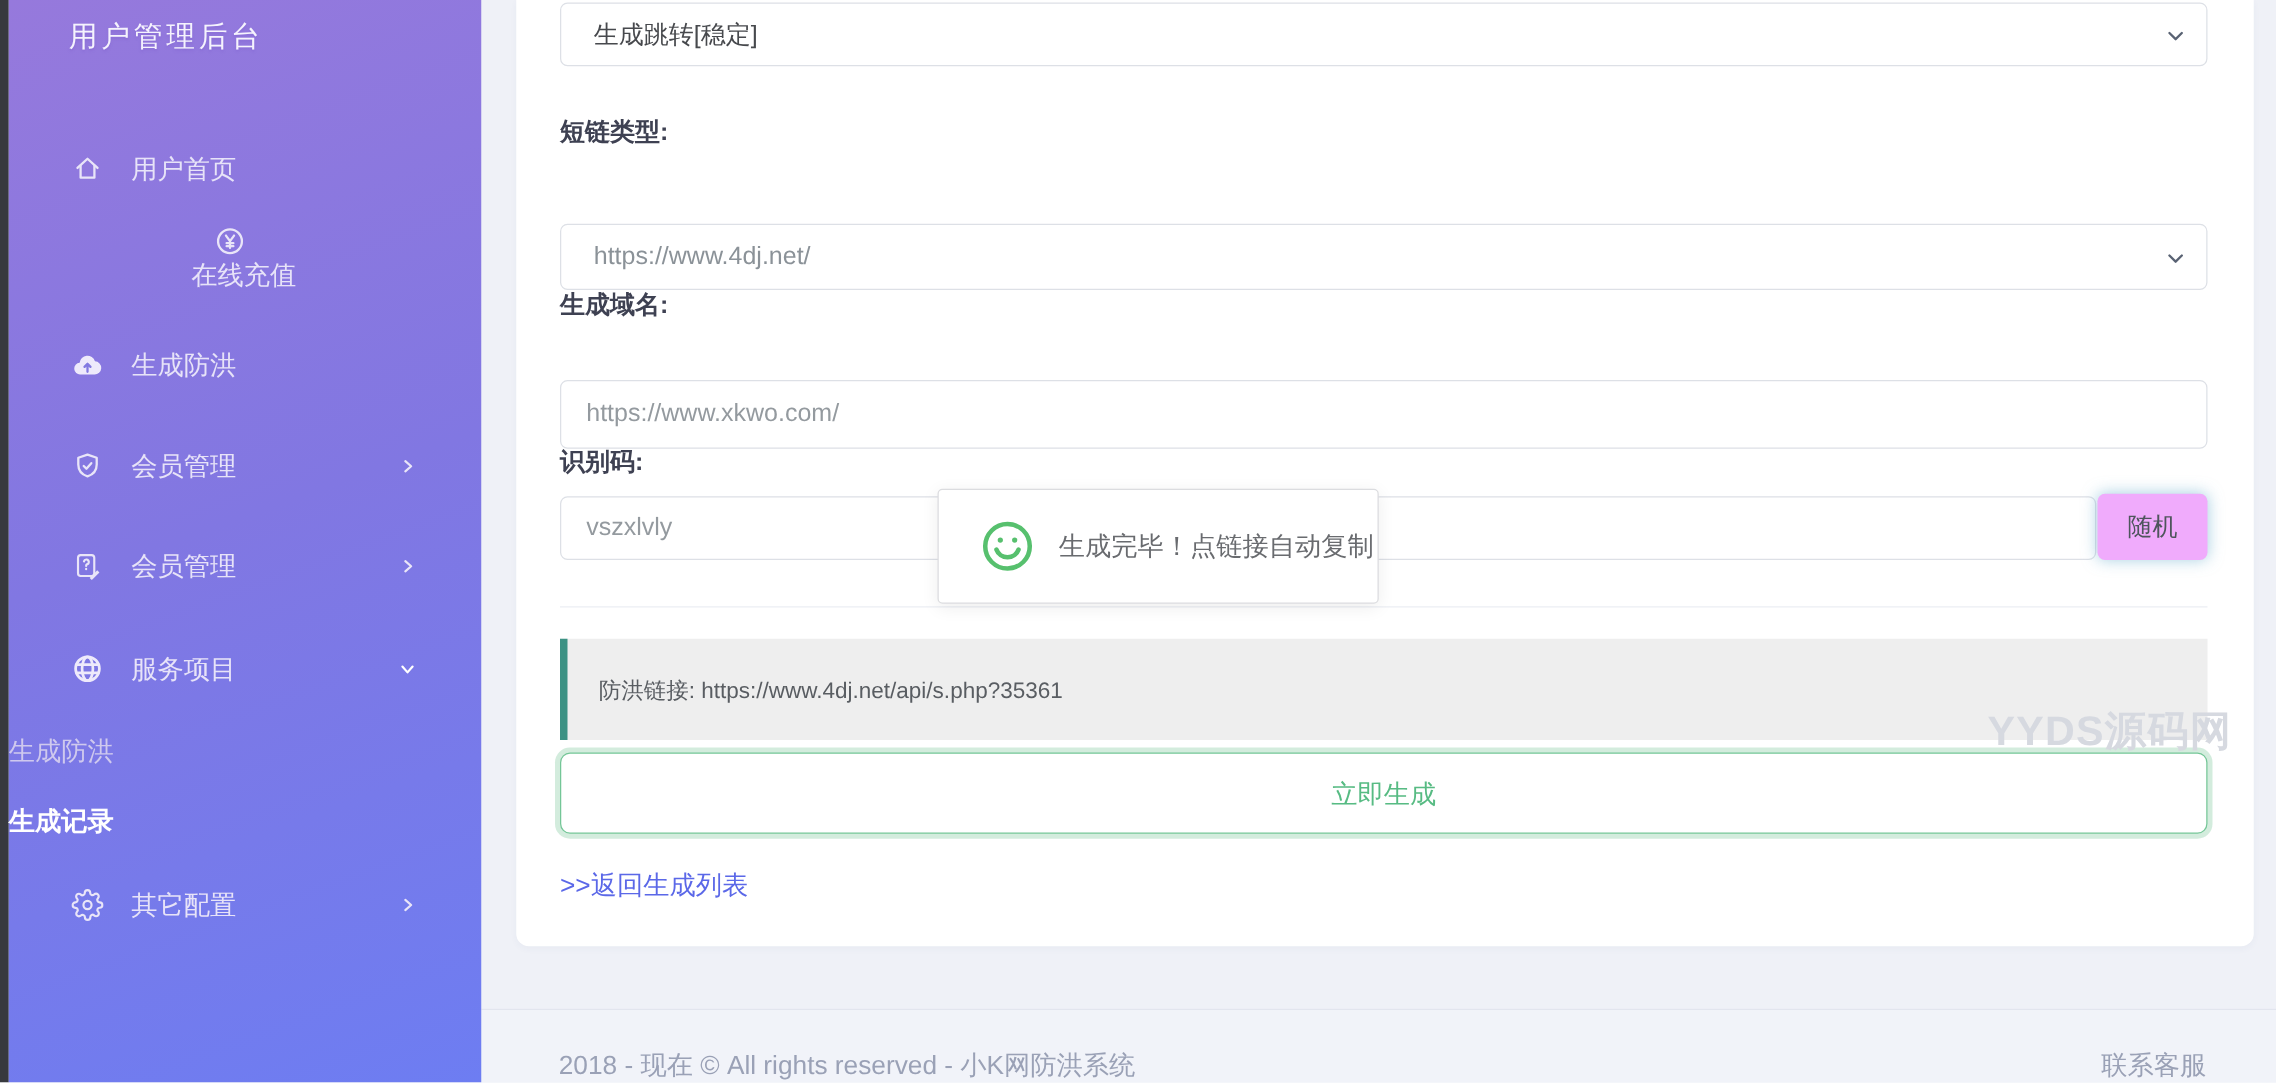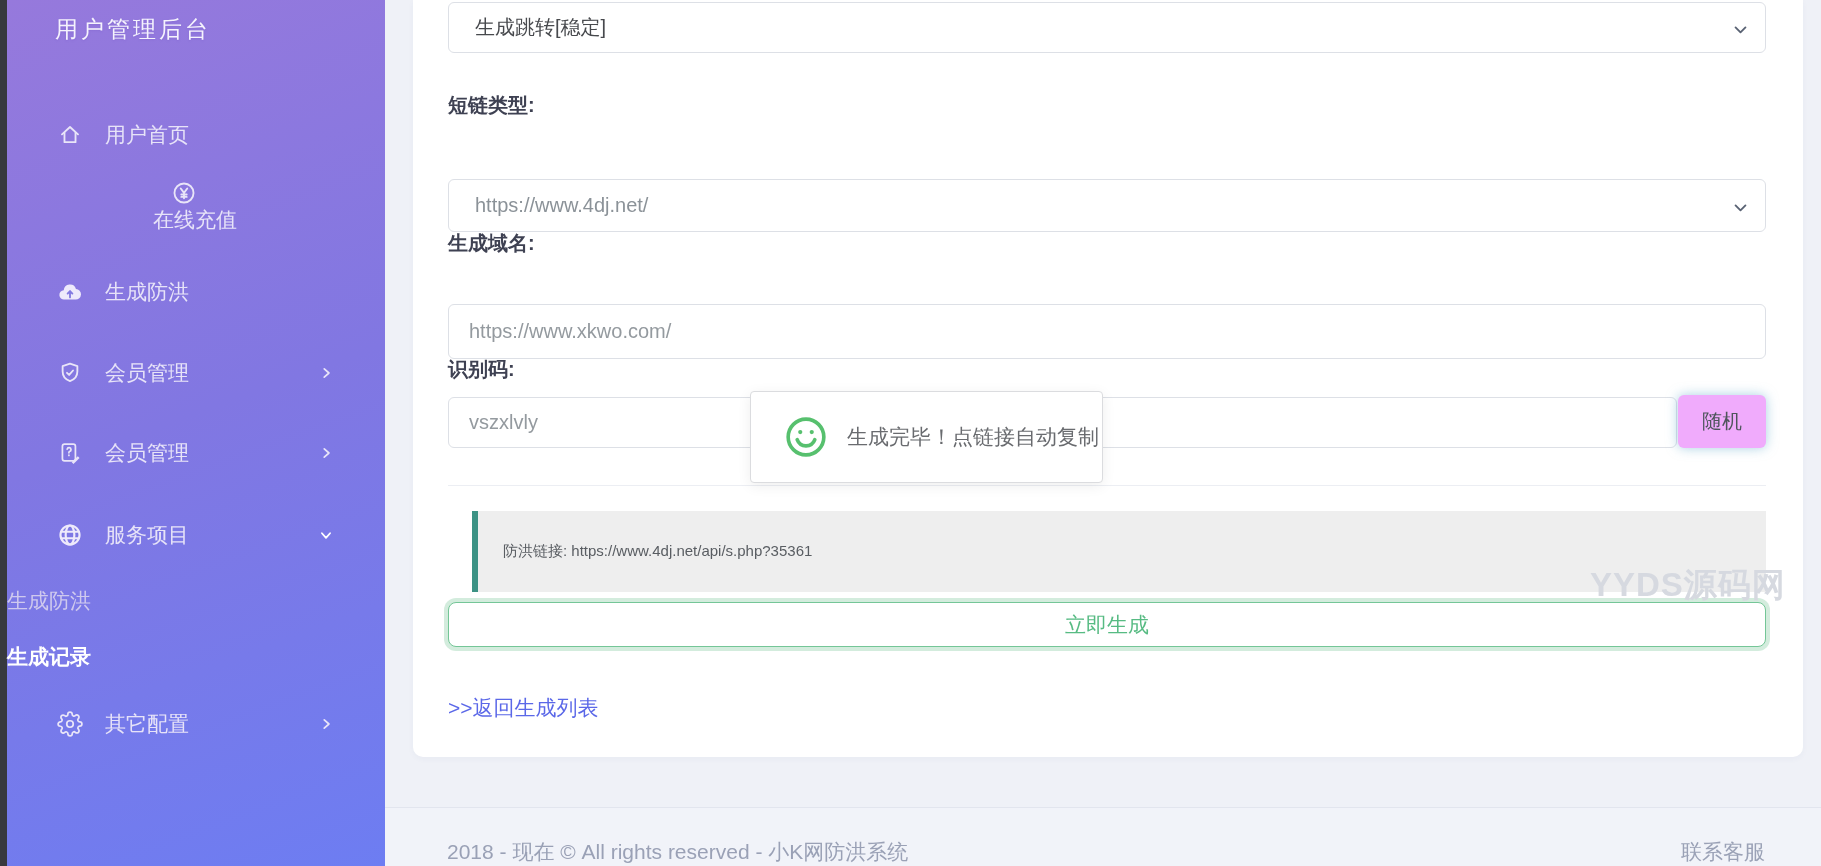--- a/index.html
+++ b/index.html
@@ -93,25 +93,25 @@
     box-shadow:0 0 12px rgba(98,170,203,.55);
     font-family:"Liberation Sans","DejaVu Sans",sans-serif;
   }
 
   .form-divider { position:absolute; left:35px; right:37px; top:485px; border:none; border-top:1px solid #eceef3; }
 
   .result-alert {
     position:absolute; left:35px; right:37px; top:511px; height:81px;
     background:#eeeeee; border-left:6px solid #3c9284;
     display:flex; align-items:center; padding-left:25px;
-    font-size:15px; color:#595d62;margin-left:24px;
+    font-size:18px; color:#595d62;
   }
 
   .btn-generate {
-    position:absolute; left:35px; right:37px; top:602px; height:45px;
+    position:absolute; left:35px; right:37px; top:602px; height:65px;
     background:#ffffff; border:1.5px solid #74c697; border-radius:8px;
     box-shadow:0 0 0 4px rgba(130,200,158,.35);
     color:#57bb83; font-size:21px; cursor:pointer;
     font-family:Liberation Serif, serif;
   }
 
   .back-link { position:absolute; left:35px; top:694px; font-size:21px; color:#5b68e8; text-decoration:none; cursor:pointer; }
 
   .watermark {
     position:absolute; left:1177px; top:563px; z-index:5;

